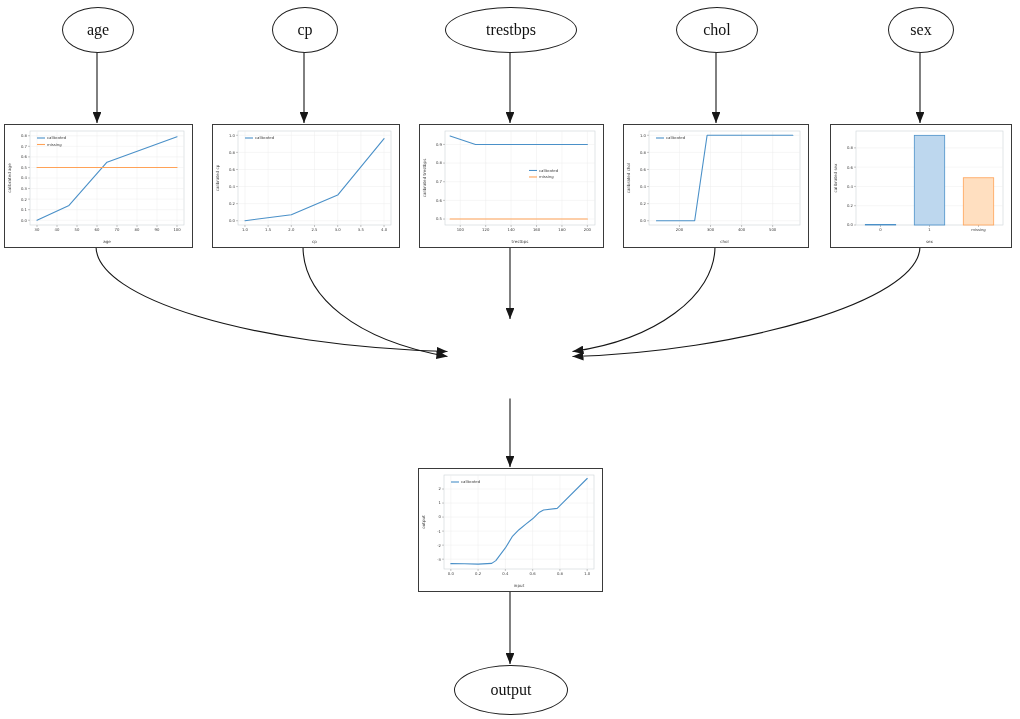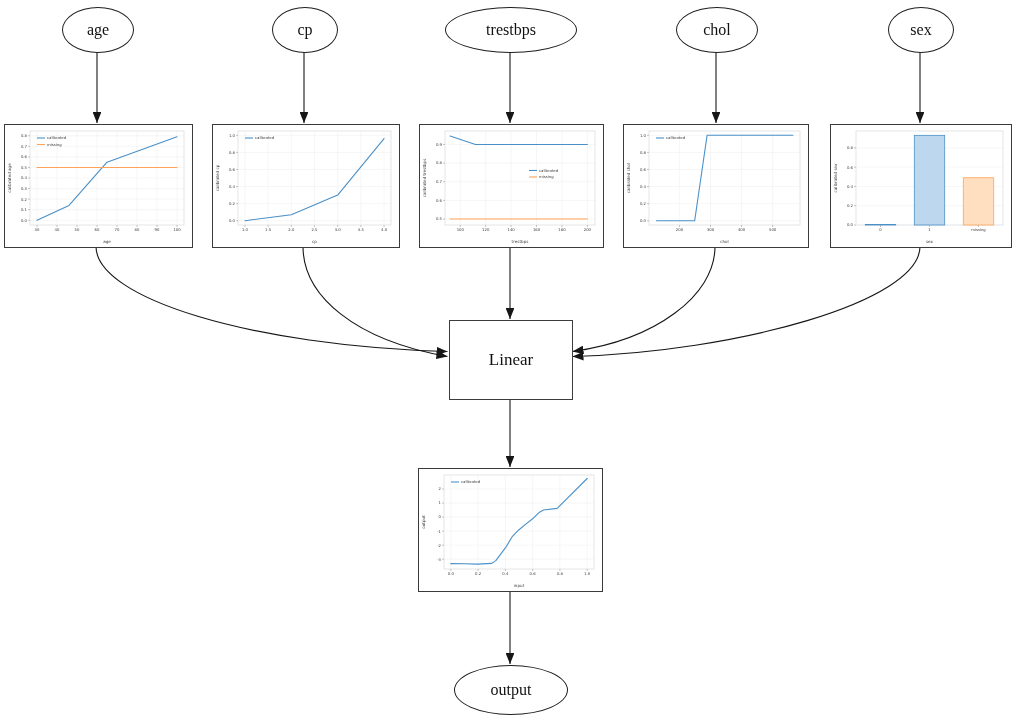--- a/index.html
+++ b/index.html
@@ -281,23 +281,20 @@
         <text text-anchor="middle" font-size="7.6" fill="#3b3b3b" font-family="&quot;DejaVu Sans&quot;, sans-serif" x="197" y="212">1</text>
         <rect x="166.62" y="20.676923076923067" width="60.76" height="179.32307692307694" fill="#bdd7ee" stroke="#4a90c8" stroke-width="1.6"></rect>
         <line x1="295" x2="295" y1="200" y2="204" stroke="#8a8a8a" stroke-width="1"></line>
         <text text-anchor="middle" font-size="7.6" fill="#3b3b3b" font-family="&quot;DejaVu Sans&quot;, sans-serif" x="295" y="212">missing</text>
         <rect x="264.62" y="105.51794871794871" width="60.76" height="94.48205128205129" fill="#ffdfc0" stroke="#ffa257" stroke-width="1.6"></rect>
         <text text-anchor="middle" font-size="8.2" fill="#3b3b3b" font-family="&quot;DejaVu Sans&quot;, sans-serif" x="197" y="235">sex</text>
         <text text-anchor="middle" font-size="8.2" fill="#3b3b3b" font-family="&quot;DejaVu Sans&quot;, sans-serif" transform="translate(11,106) rotate(-90)">calibrated sex</text>
       </svg>
   </div>
 
-  <div class="linear-box" style="left:449px;top:320px;width:122px;height:78px;">
-    <span>Linear</span>
-  </div>
 
   <div class="chart-box" style="left:418px;top:468px;width:183px;height:122px;">
     <svg width="181" height="120" viewBox="0 0 362 240">
         <rect x="50" y="12" width="300" height="188" fill="#ffffff" stroke="#ccd3d8" stroke-width="1.2"></rect>
         <line x1="50" x2="350" y1="180.35820895522386" y2="180.35820895522386" stroke="#ececec" stroke-width="1"></line>
         <line x1="46" x2="50" y1="180.35820895522386" y2="180.35820895522386" stroke="#8a8a8a" stroke-width="1"></line>
         <text text-anchor="end" font-size="7.6" fill="#3b3b3b" font-family="&quot;DejaVu Sans&quot;, sans-serif" x="44" y="183.15820895522387">-3</text>
         <line x1="50" x2="350" y1="152.29850746268656" y2="152.29850746268656" stroke="#ececec" stroke-width="1"></line>
         <line x1="46" x2="50" y1="152.29850746268656" y2="152.29850746268656" stroke="#8a8a8a" stroke-width="1"></line>
         <text text-anchor="end" font-size="7.6" fill="#3b3b3b" font-family="&quot;DejaVu Sans&quot;, sans-serif" x="44" y="155.09850746268657">-2</text>

